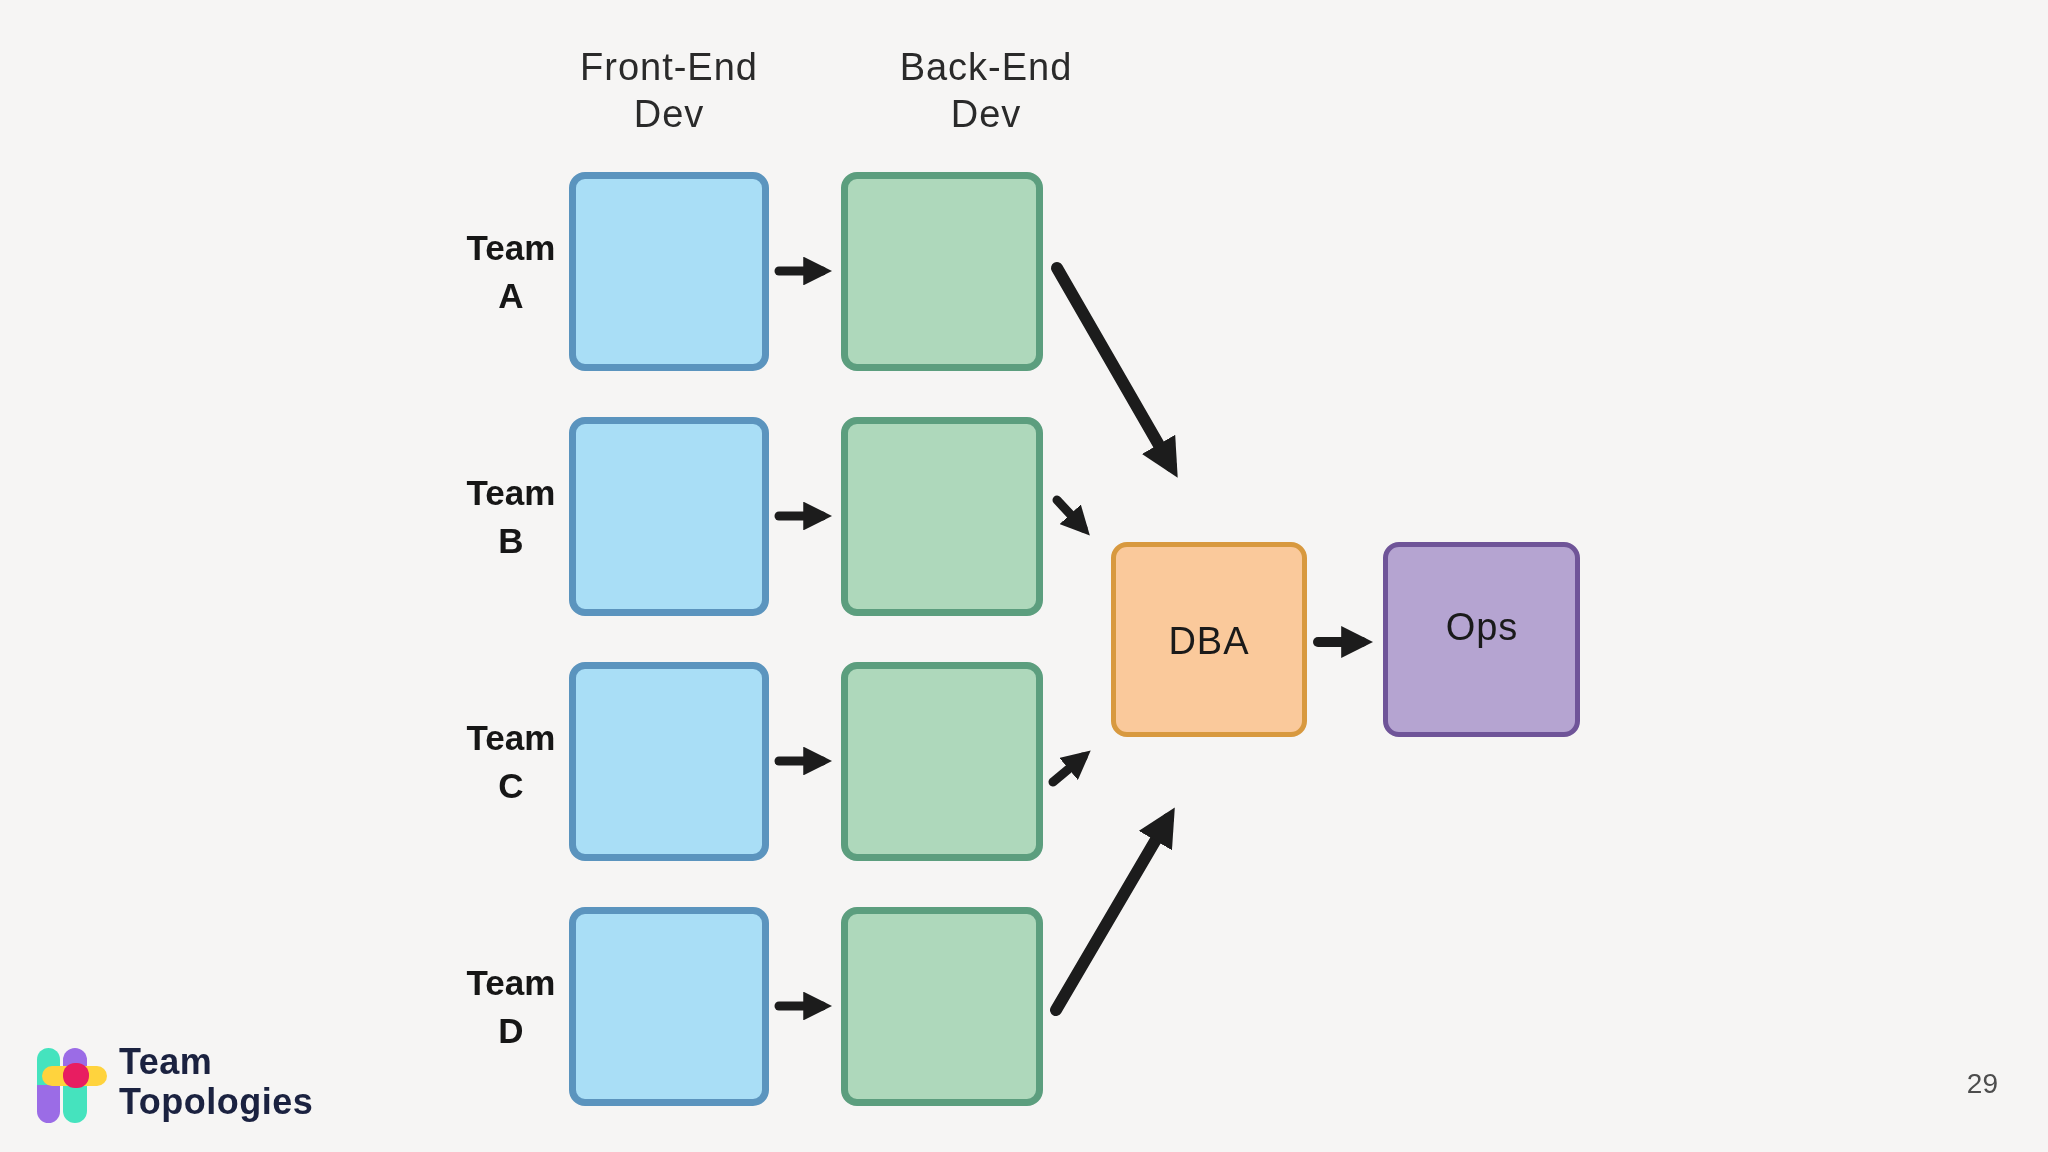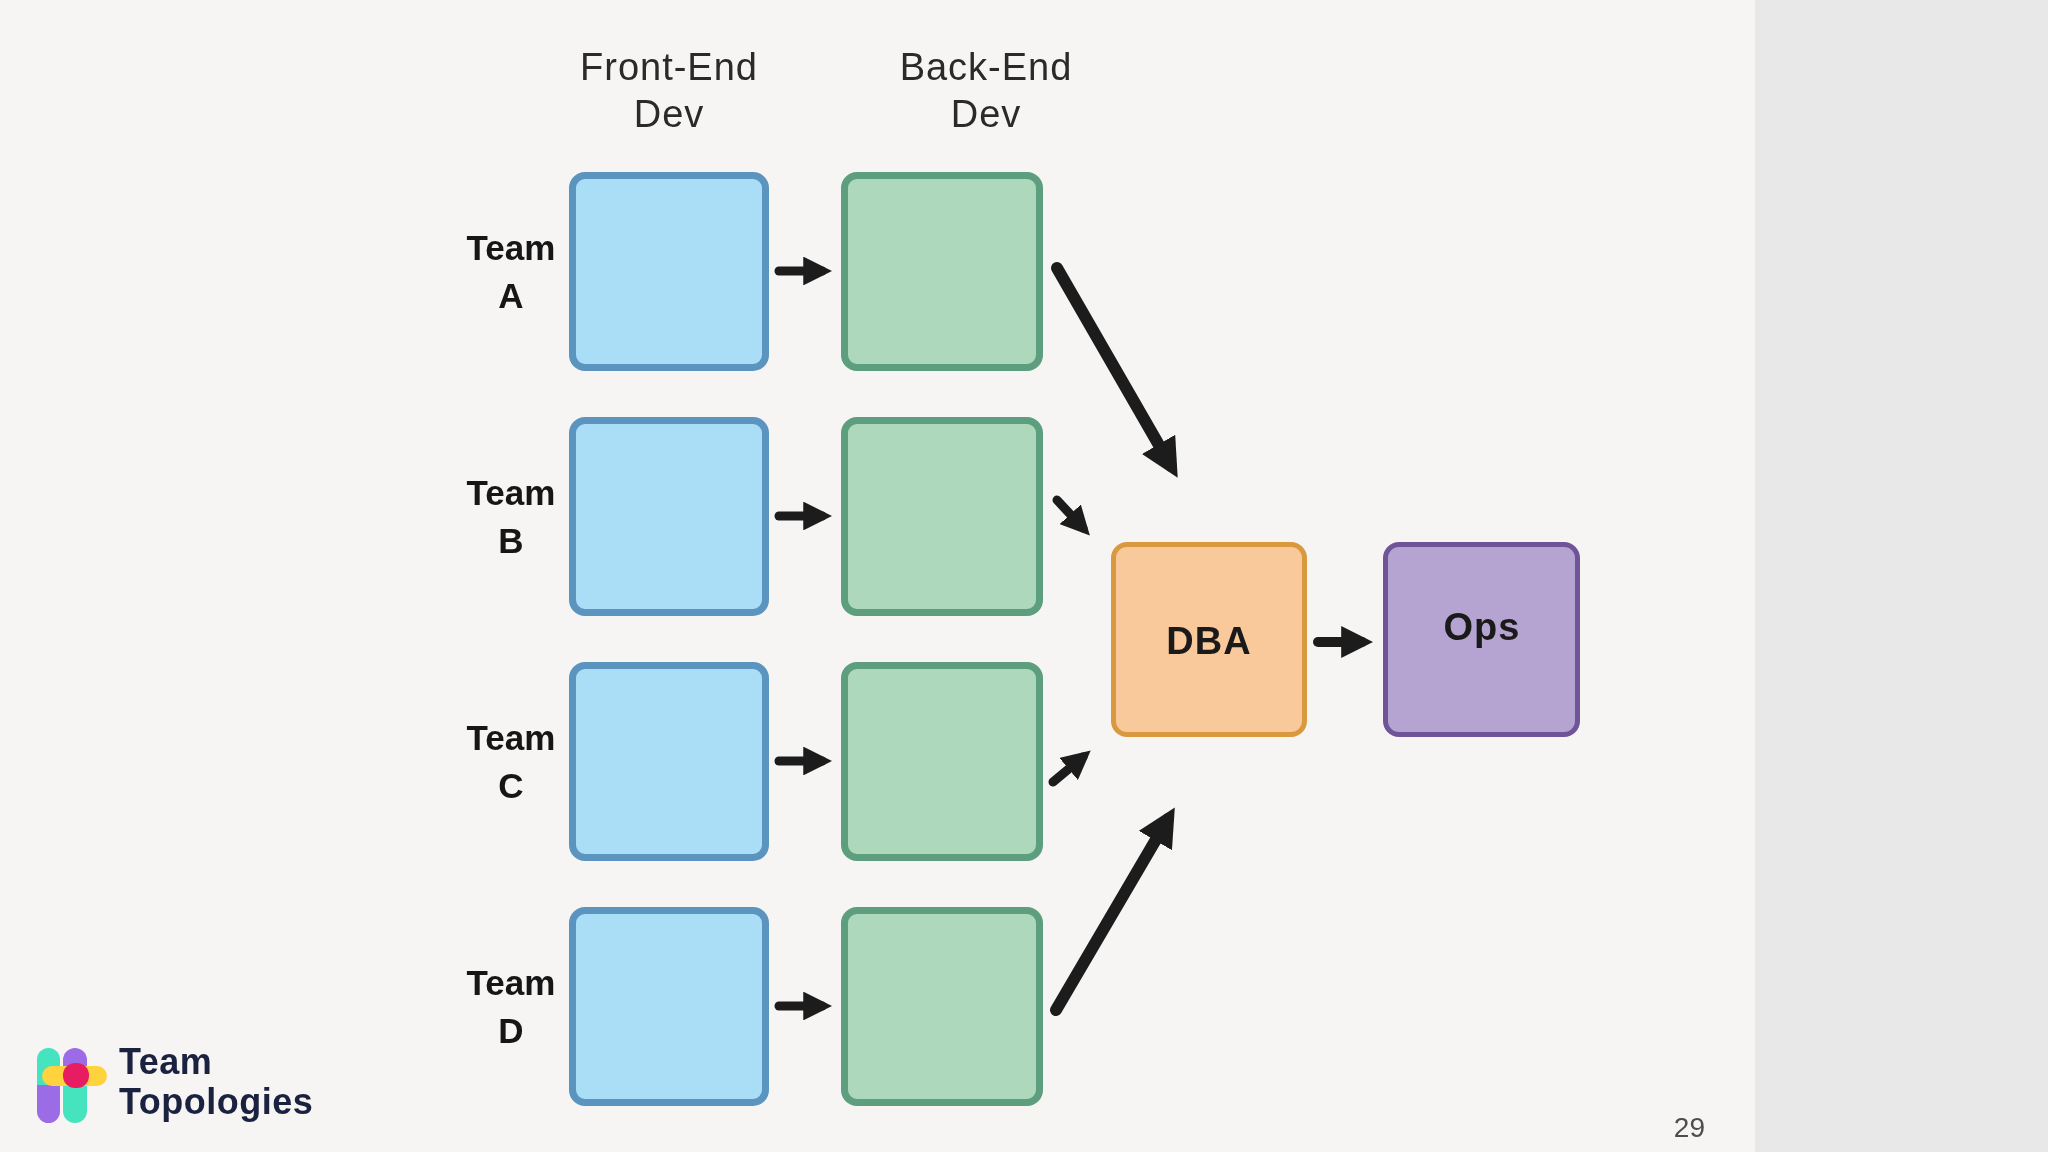--- a/index.html
+++ b/index.html
@@ -1,17 +1,17 @@
 <!DOCTYPE html>
 <html><head>
 <meta charset="utf-8">
 <style>
   html,body{margin:0;padding:0;background:#e8e8e8;}
   .canvas{
-    position:relative;width:1755px;height:1152px;overflow:hidden;
+    position:relative;width:2048px;height:1152px;overflow:hidden;
     background:#F6F5F4;
     font-family:"Liberation Sans",sans-serif;
     color:#1E1E1E;
   }
   .col-header{
     position:absolute;top:44px;transform:translateX(-50%);
     font-size:38px;line-height:47px;font-weight:400;color:#2A2A2A;
     text-align:center;white-space:pre-line;letter-spacing:1px;
   }
   .team-label{
@@ -32,42 +32,42 @@
   .dba-box{
     left:1111px;top:542px;width:196px;height:195px;
     background:#FAC99B;border:5px solid #D8993F;
   }
   .ops-box{
     left:1383px;top:542px;width:197px;height:195px;
     background:#B5A4D1;border:5px solid #6F5498;
   }
   .node-label{
     position:absolute;transform:translate(-50%,-50%);
-    font-size:38px;font-weight:700;color:#1A1A1A;letter-spacing:1px;
+    font-size:38px;font-weight:400;color:#1A1A1A;letter-spacing:1px;
   }
   .arrow-layer{position:absolute;left:0;top:0;width:2048px;height:1152px;}
   .arrow-layer line{stroke:#1C1C1C;stroke-linecap:round;}
   
   .logo{position:absolute;left:37px;top:1042px;width:330px;height:90px;}
   .logo-icon{position:absolute;left:0;top:4px;width:70px;height:78px;}
   .li-colL{position:absolute;left:0;top:2px;width:23px;height:75px;border-radius:12px;
     background:linear-gradient(to bottom,#45E3BE 0 50%,#9B6CE6 50% 100%);}
   .li-colR{position:absolute;left:26px;top:2px;width:24px;height:75px;border-radius:12px;
     background:linear-gradient(to bottom,#9B6CE6 0 50%,#45E3BE 50% 100%);}
   .li-bar{position:absolute;left:5px;top:20px;width:65px;height:20px;border-radius:10px;
     background:#FFD33D;}
   .li-dot{position:absolute;left:26px;top:17px;width:26px;height:25px;border-radius:12px;
     background:#E81D61;}
   .logo-text{
     position:absolute;left:82px;top:0;
     font-size:36px;line-height:40px;font-weight:700;color:#1B2240;letter-spacing:0.5px;
   }
   .page-number{
     position:absolute;right:50px;top:1068px;
-    font-size:28px;color:#4D4D4D;margin-top:44px;
+    font-size:28px;color:#4D4D4D;
   }
 </style>
 </head>
 <body>
 
 <div class="canvas">
 
   <div class="col-header" style="left:669px;">Front-End
 Dev</div>
   <div class="col-header" style="left:986px;">Back-End

